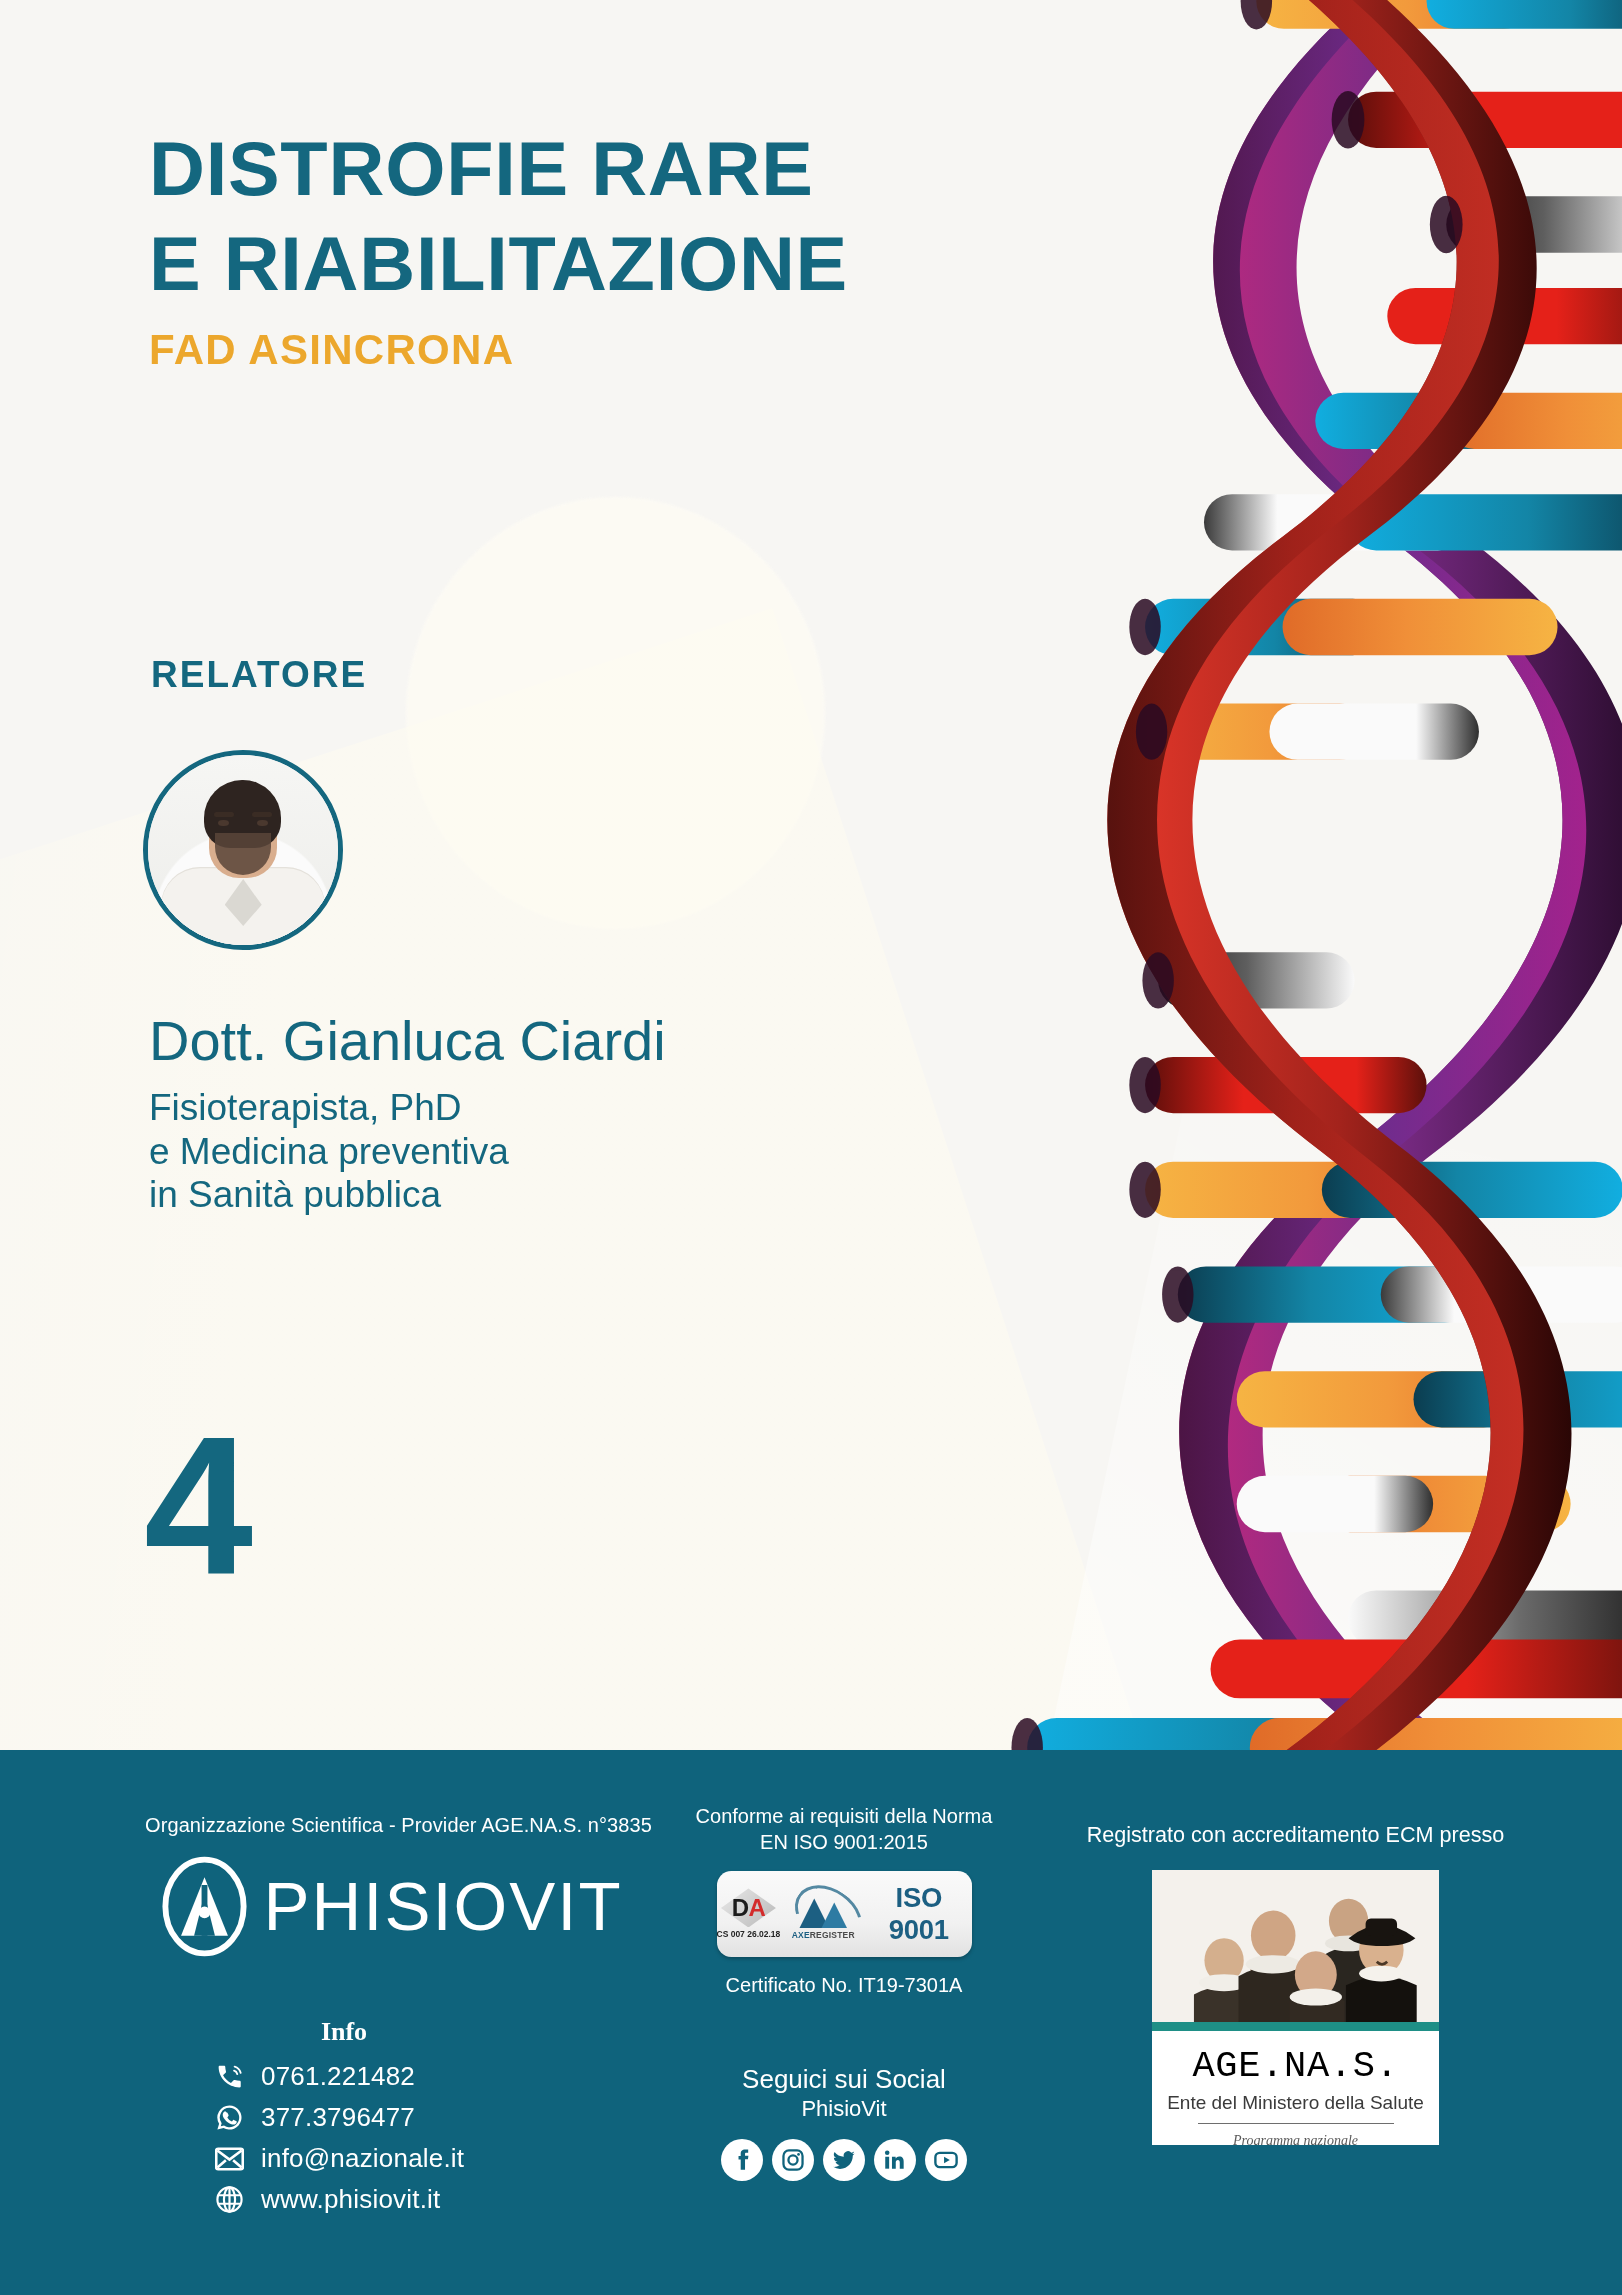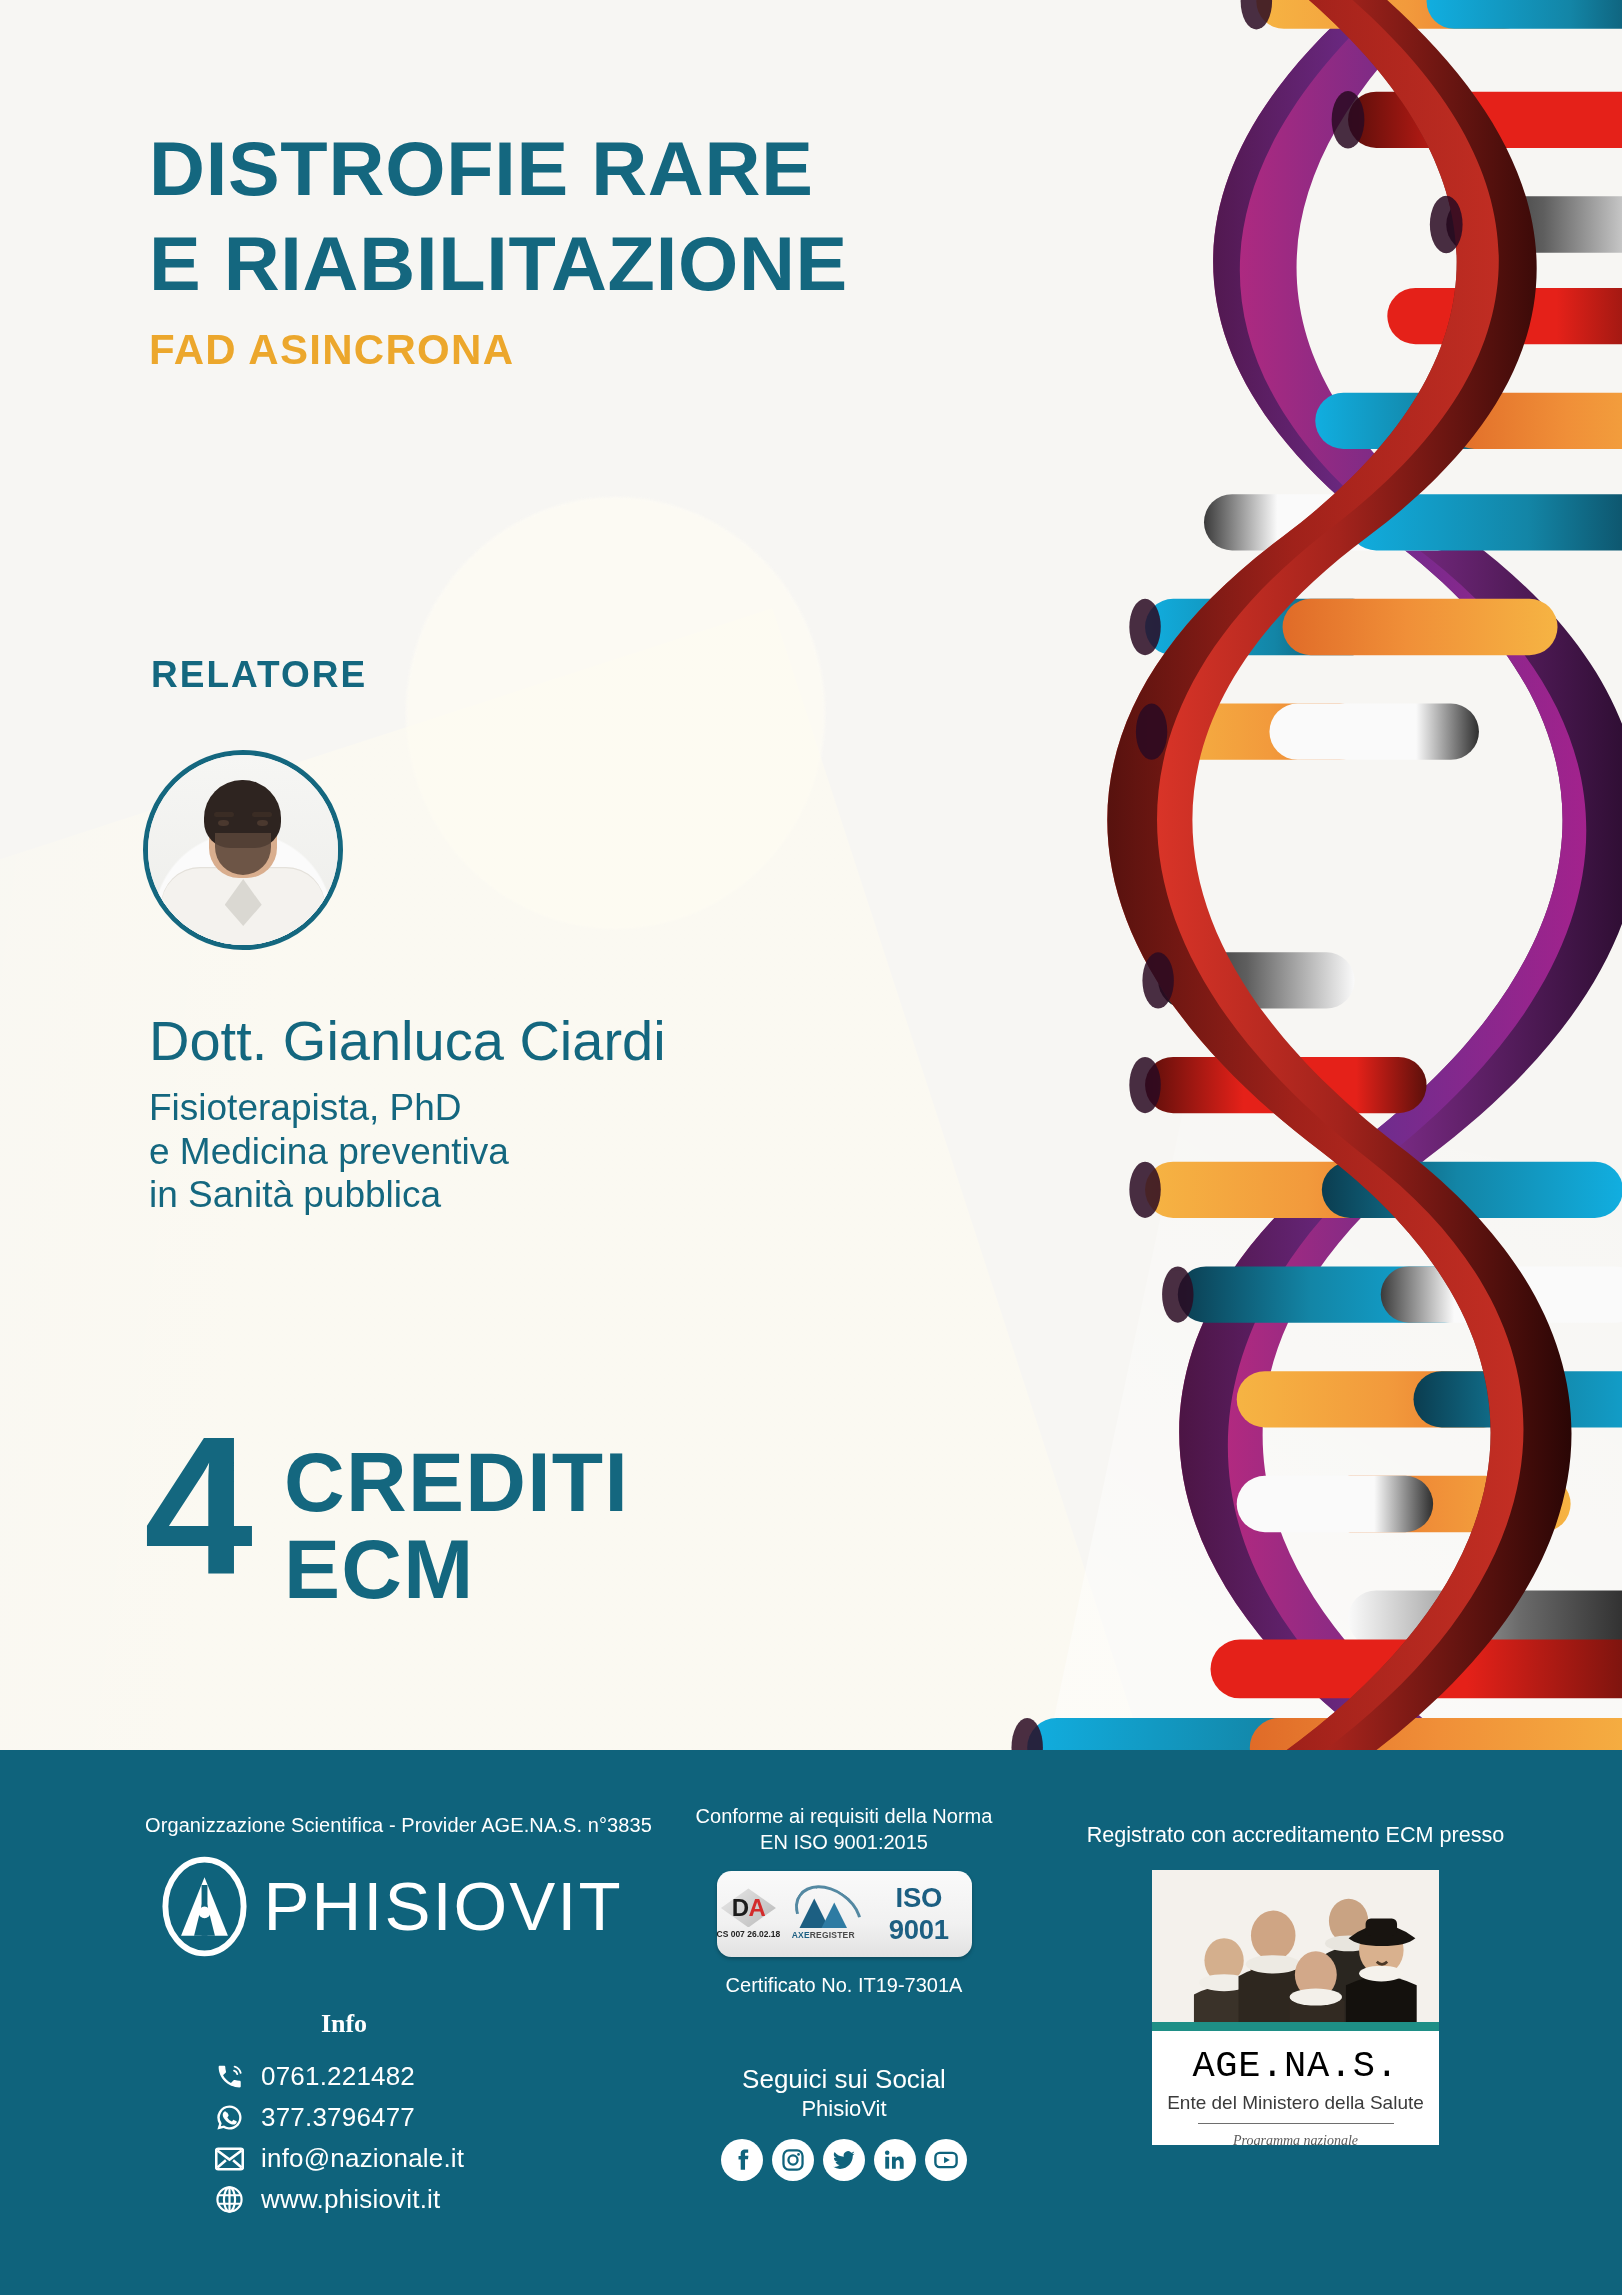--- a/index.html
+++ b/index.html
@@ -148,21 +148,21 @@
     font-size:20px;letter-spacing:0.1px;color:#FFFFFF;white-space:nowrap;
   }
   .f-logo{position:absolute;left:160px;top:105px;display:flex;align-items:center;gap:14.4px;}
   .f-logo-mark{width:89px;height:103px;position:relative;}
   .f-logo-word{
     font-family:"Liberation Sans Narrow","Liberation Sans",sans-serif;
     font-weight:400;font-size:69px;letter-spacing:2px;color:#FFFFFF;line-height:1;
   }
 
   .f-info-head{
-    position:absolute;left:236px;top:259px;width:216px;text-align:center;
+    position:absolute;left:236px;top:267px;width:216px;text-align:center;
     font-family:"Liberation Serif",serif;font-weight:700;font-size:26px;color:#FFFFFF;
   }
   .f-contacts{position:absolute;left:211px;top:306px;}
   .f-row{display:flex;align-items:center;height:41px;}
   .f-row .ico{width:37px;height:33px;display:flex;align-items:center;justify-content:center;}
   .f-row .txt{
     margin-left:13px;
     font-family:"Liberation Sans Narrow","Liberation Sans",sans-serif;
     font-size:26px;color:#FFFFFF;letter-spacing:0.2px;
   }
@@ -451,24 +451,20 @@
 
   <div class="speaker-name">Dott. Gianluca Ciardi</div>
   <div class="speaker-role">
     <div>Fisioterapista, PhD</div>
     <div>e Medicina preventiva</div>
     <div>in Sanità pubblica</div>
   </div>
 
   <div class="credits">
     <div class="credits-num">4</div>
-    <div class="credits-words">
-      <div>CREDITI</div>
-      <div>ECM</div>
-    </div>
   </div>
 
   <div class="footer">
 
     <div class="f-org-title">Organizzazione Scientifica - Provider AGE.NA.S. n°3835</div>
 
     <div class="f-logo">
       <div class="f-logo-mark">
         <svg viewBox="0 0 136 158" width="89" height="103" xmlns="http://www.w3.org/2000/svg">
           <ellipse cx="68" cy="79" rx="60" ry="72" fill="none" stroke="#FFFFFF" stroke-width="9"></ellipse>

